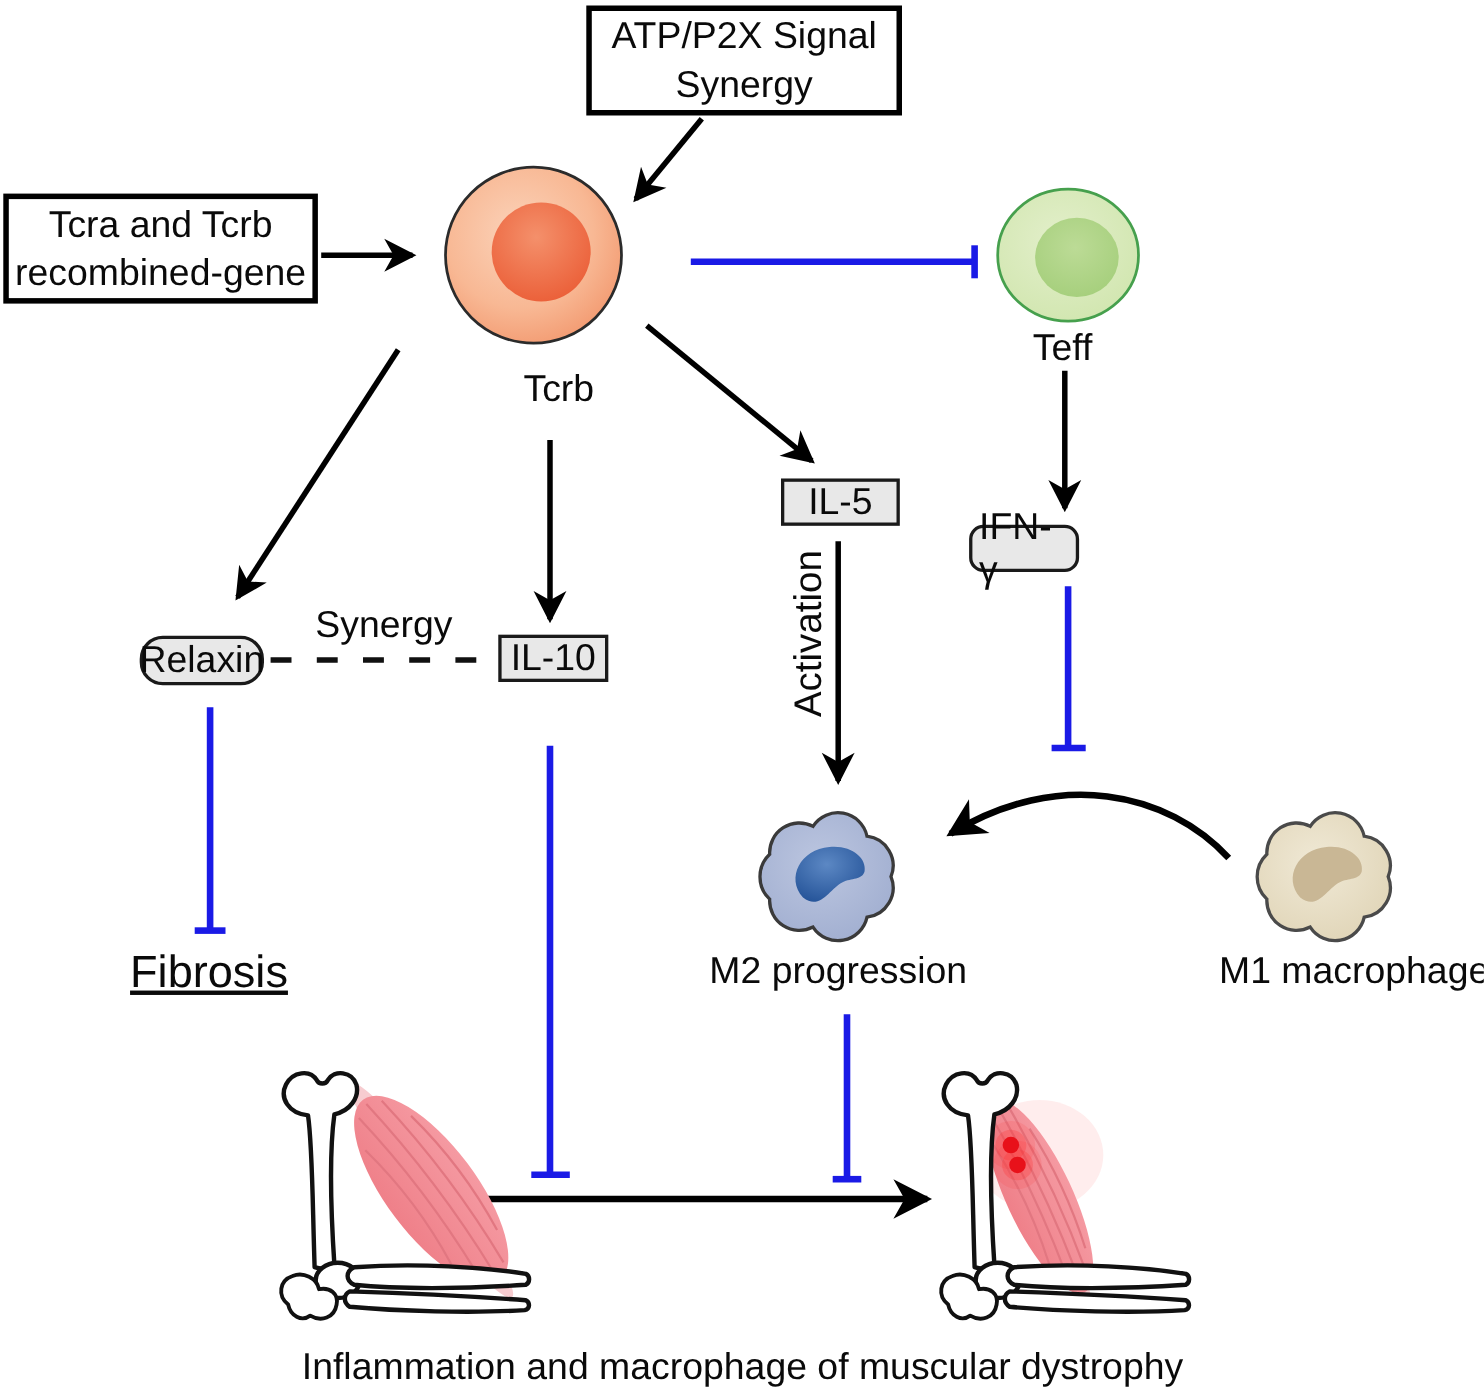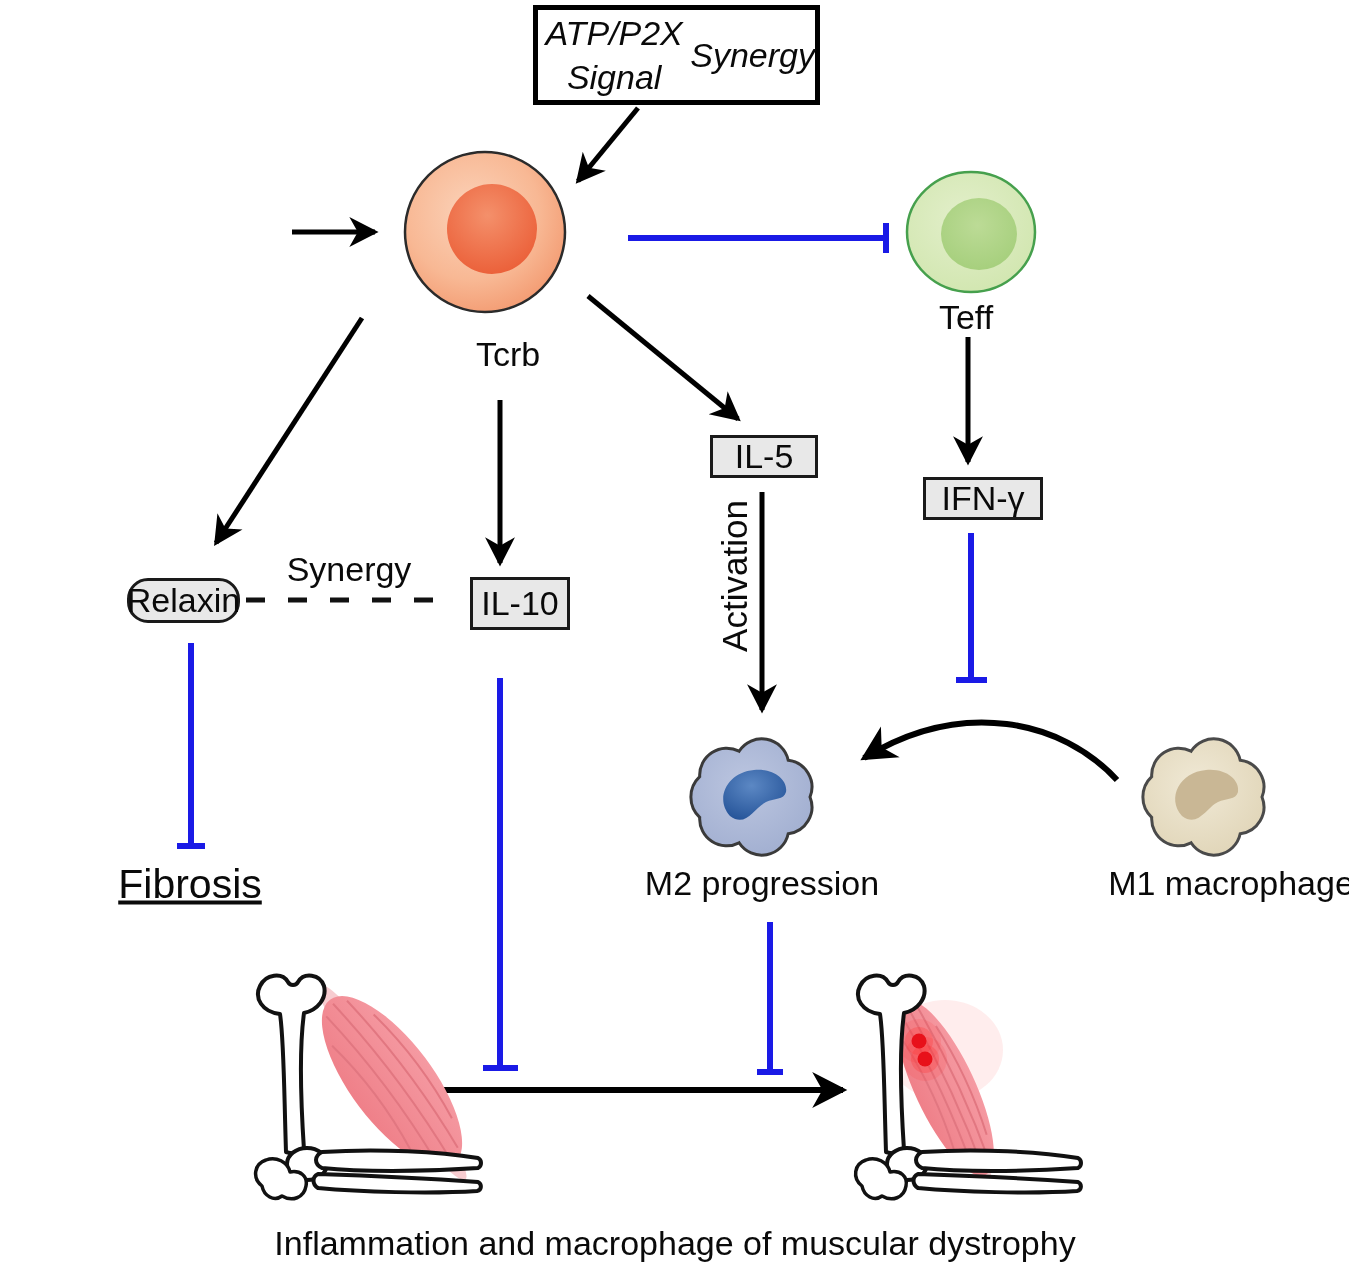--- a/index.html
+++ b/index.html
@@ -9,22 +9,22 @@
     background:#ffffff;
     font-family:"Liberation Sans", sans-serif;
     color:#0a0a0a;
     overflow:hidden;
   }
   #diagram-svg{position:absolute;left:0;top:0;}
   .bigbox{
     position:absolute;
     background:#ffffff;
     border:5px solid #000;
-    display:flex;flex-direction:row;align-items:center;justify-content:center;
-    font-size:34px;line-height:44px;text-align:center;font-style:italic;
+    display:flex;flex-direction:column;align-items:center;justify-content:center;
+    font-size:34px;line-height:44px;text-align:center;
   }
   .chip{
     position:absolute;
     background:#e8e8e8;
     border:3px solid #1a1a1a;
     display:flex;align-items:center;justify-content:center;
     font-size:34px;
     padding:0 6px;
     box-sizing:border-box;
   }
@@ -219,32 +219,36 @@
       </g>
       <use href="#limb-bones" transform="translate(600,0)"></use>
     </g>
   </svg>
 
   <div class="bigbox" style="left:533px;top:5px;width:277px;height:90px;">
     <span>ATP/P2X Signal</span>
     <span>Synergy</span>
   </div>
 
+  <div class="bigbox" style="left:3px;top:176px;width:276px;height:90px;">
+    <span>Tcra and Tcrb</span>
+    <span>recombined-gene</span>
+  </div>
 
   <div class="lbl" style="left:508px;top:354px;">Tcrb</div>
 
   <div class="lbl" style="left:966px;top:317px;">Teff</div>
 
   <div class="chip" style="left:710px;top:435px;width:108px;height:43px;">IL-5</div>
 
-  <div class="chip" style="left:923px;top:477px;width:120px;height:43px;">IFN-γ</div>
+  <div class="chip" style="left:881px;top:477px;width:100px;height:43px;border-radius:13px;">IFN-γ</div>
 
   <div class="chip" style="left:127px;top:578px;width:113px;height:45px;border-radius:21px;">Relaxin</div>
 
-  <div class="chip" style="left:470px;top:577px;width:100px;height:53px;">IL-10</div>
+  <div class="chip" style="left:453px;top:577px;width:100px;height:43px;">IL-10</div>
 
   <div class="lbl" style="left:349px;top:569px;">Synergy</div>
 
   <div class="lbl-rot" style="left:735px;top:576px;">Activation</div>
 
   <div class="lbl" style="left:190px;top:884px;font-size:41px;text-decoration:underline;">Fibrosis</div>
 
   <div class="lbl" style="left:762px;top:883px;">M2 progression</div>
 
   <div class="lbl" style="left:1231px;top:883px;">M1 macrophage</div>

